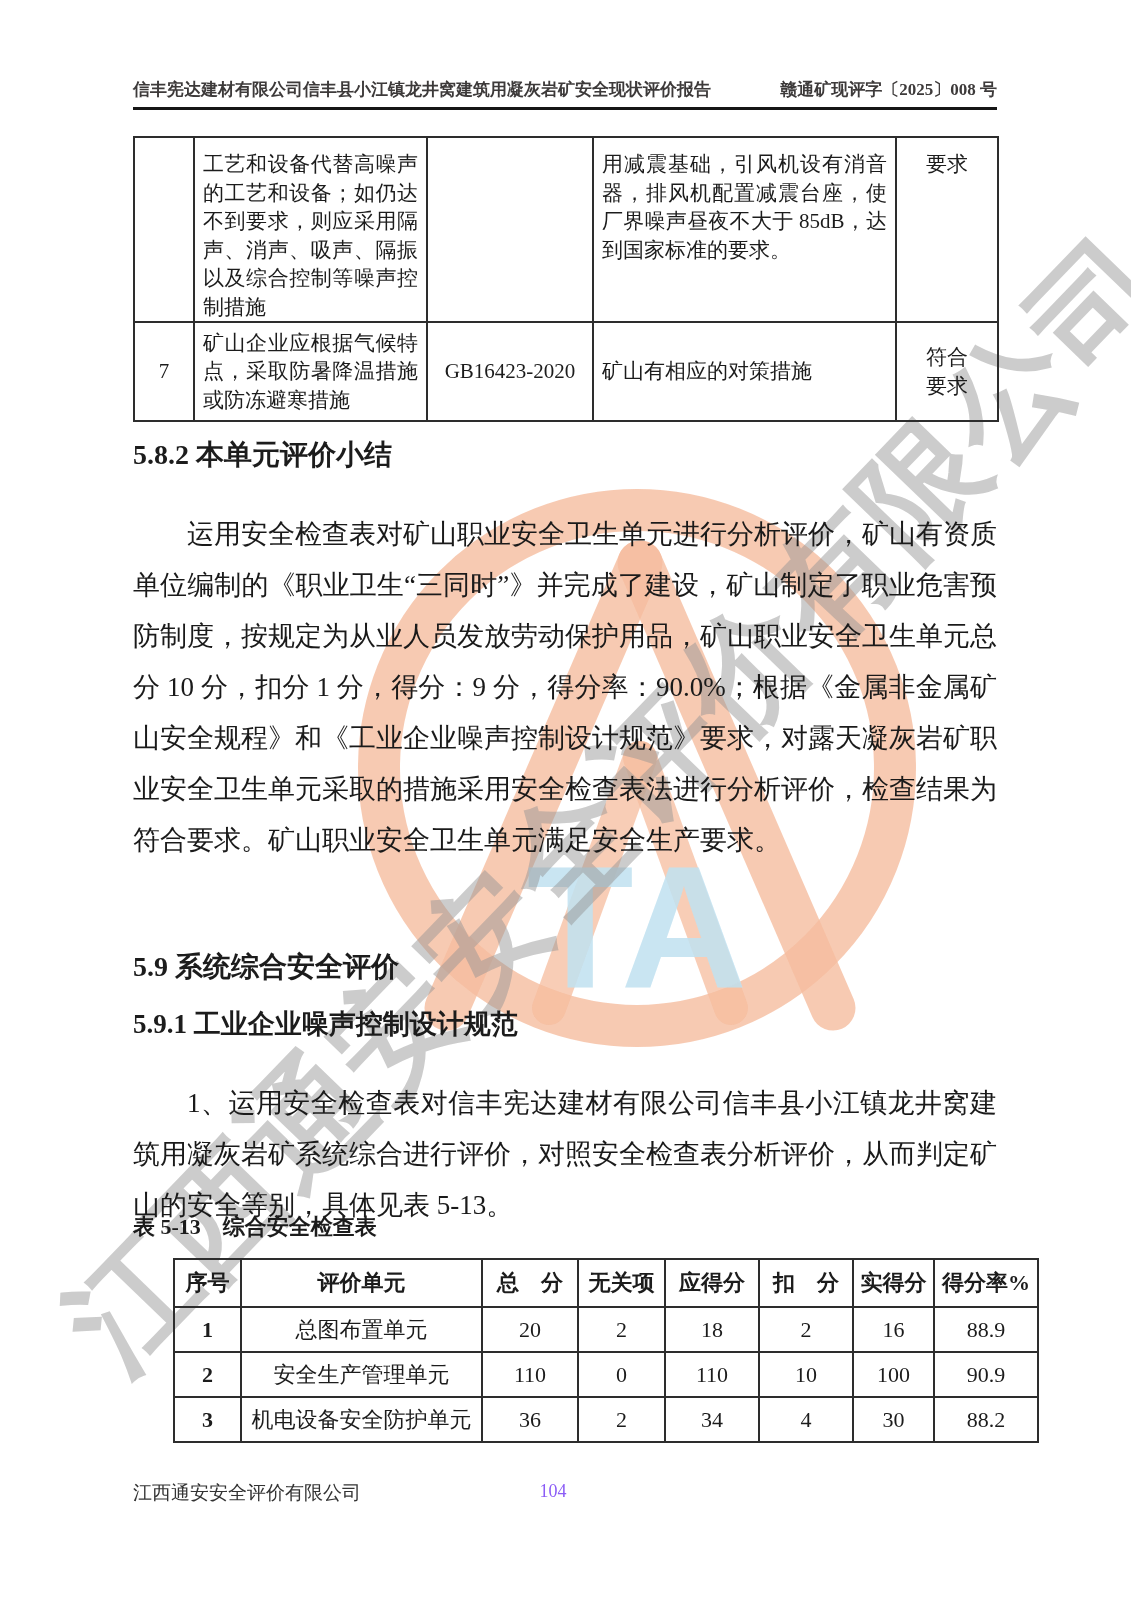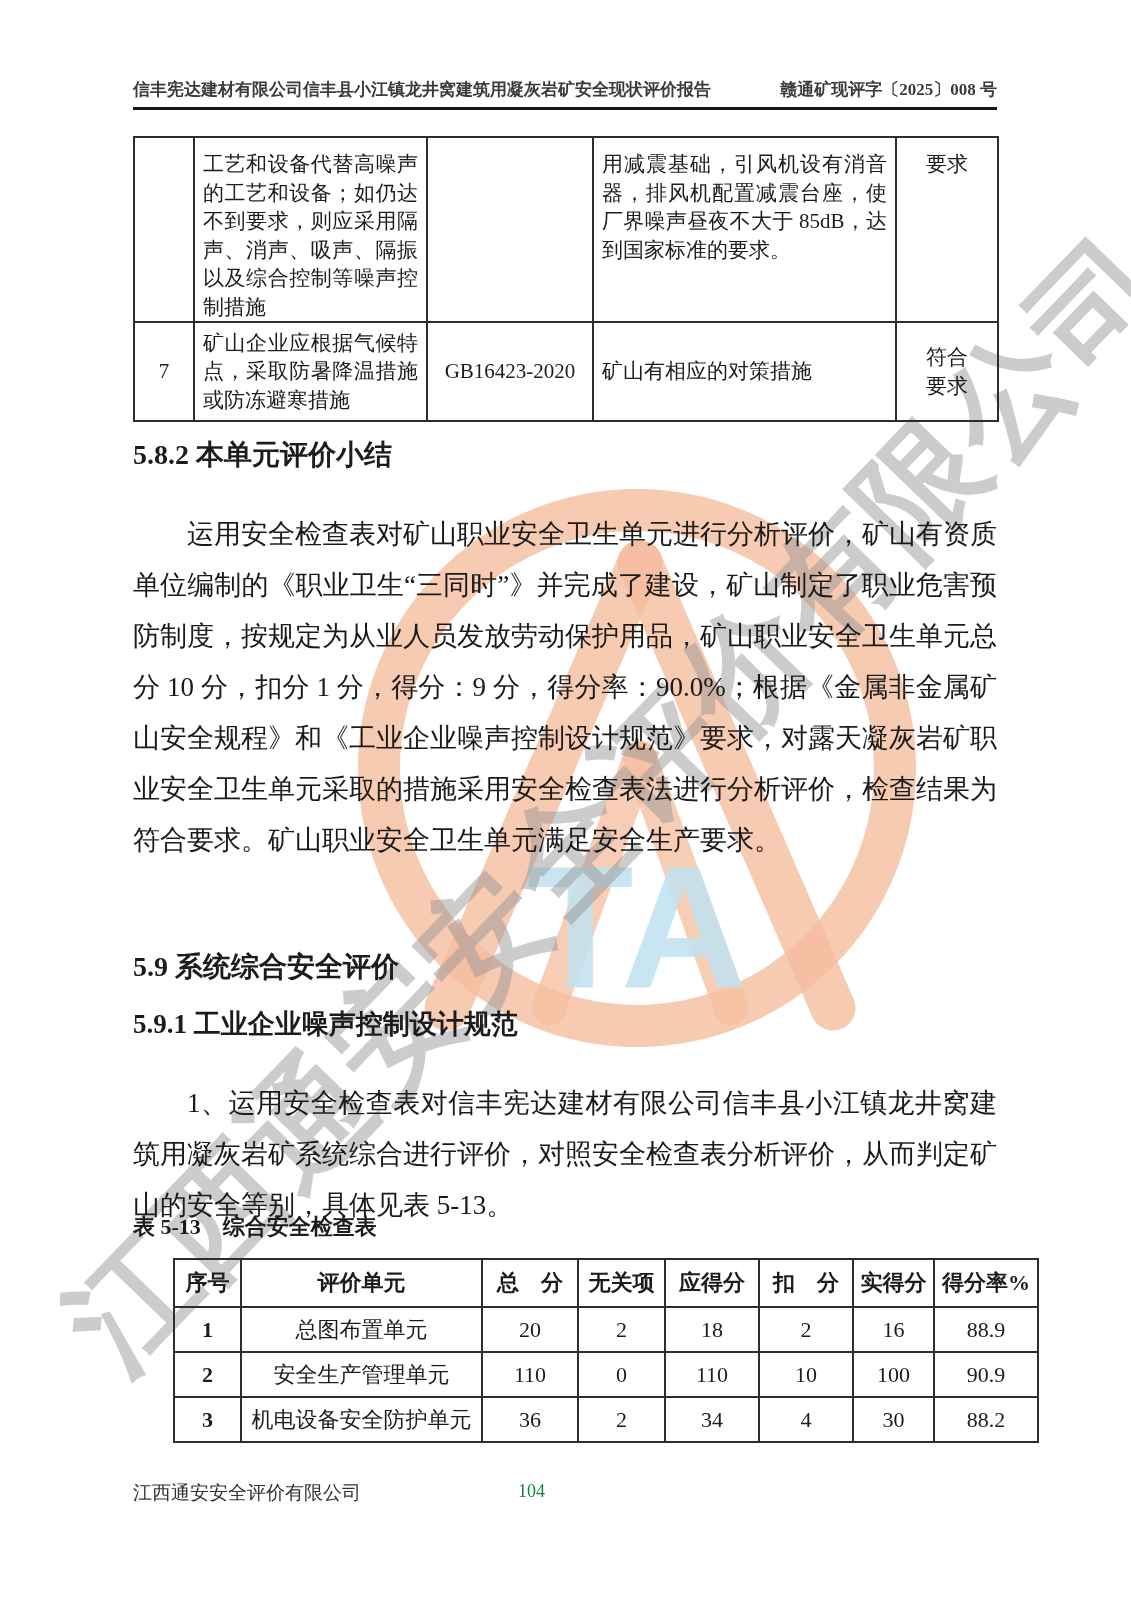--- a/index.html
+++ b/index.html
@@ -50,21 +50,21 @@
   .p1{top:482px;} .p2{top:839px;} .p3{top:1051px;}
   .caption{
     position:absolute;left:133px;top:1212px;width:864px;text-align:left;
     font-size:22px;font-weight:bold;
   }
   .t2{position:absolute;left:133px;top:1258px;width:864px;font-size:22px;text-align:center;margin-left:40px;}
   .t2 th{height:46px;border:2px solid #2d2d2d;font-weight:bold;padding:0 2px;}
   .t2 td{height:43px;border:2px solid #2d2d2d;padding:0 2px;}
   .t2 td.seq{font-weight:bold;}
   .footer{position:absolute;left:133px;top:1480px;width:864px;font-size:19px;color:#333;}
-  .page-num{position:absolute;left:385px;top:1px;width:70px;text-align:left;font-size:18px;color:#15803d;}
+  .page-num{position:absolute;left:385px;top:1px;width:70px;text-align:center;font-size:18px;color:#8b5cf6;}
 </style>
 </head>
 <body>
 
 <div class="page">
 
   <div class="wm">
     <svg class="wm-logo" width="600" height="600" viewBox="0 0 600 600">
       <circle cx="300" cy="300" r="258" fill="none" stroke="#f4b18e" stroke-width="42" opacity="0.8"></circle>
       <path d="M303,95 L110,540" stroke="#f4b18e" stroke-width="45" stroke-linecap="round" fill="none" opacity="0.8"></path>

